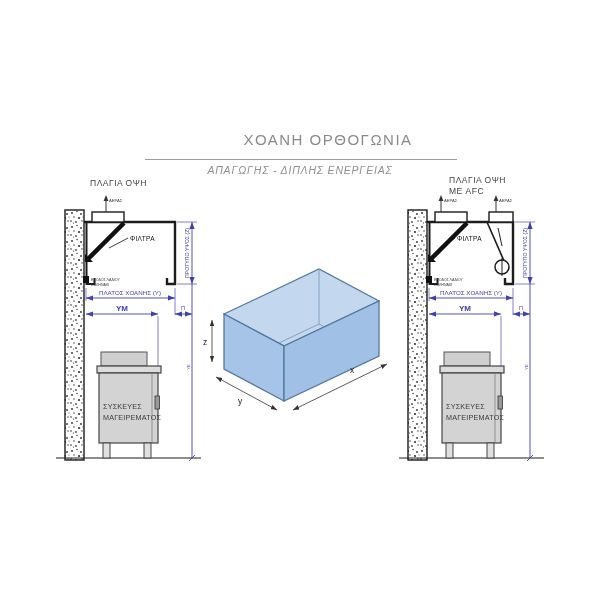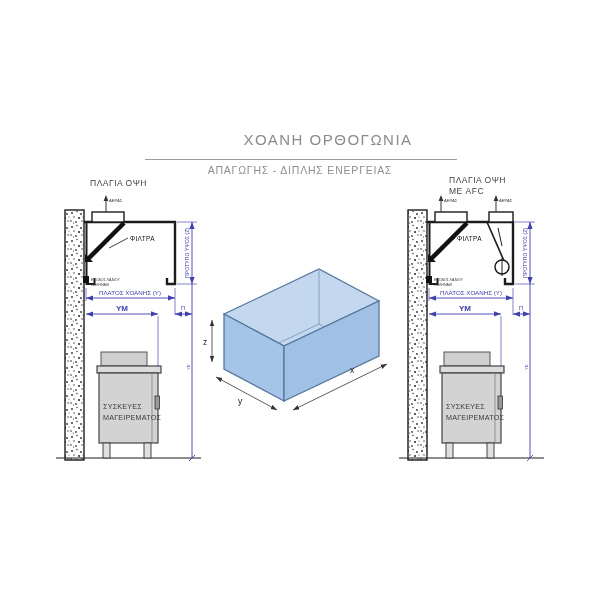--- a/index.html
+++ b/index.html
@@ -2,21 +2,21 @@
 <html><head>
 <meta charset="utf-8">
 <style>
   html,body{margin:0;padding:0;background:#fff;}
   body{width:600px;height:600px;position:relative;overflow:hidden;
        font-family:"Liberation Sans", sans-serif;}
   .hdr-title{position:absolute;top:131px;left:0;width:600px;text-align:center;
        font-size:15px;letter-spacing:1.5px;color:#8a8a8a;padding-left:28px;}
   .hdr-rule{position:absolute;top:159px;left:145px;width:312px;height:1px;background:#9c9c9c;}
   .hdr-sub{position:absolute;top:164px;left:0;width:600px;text-align:center;
-       font-size:10.5px;letter-spacing:.8px;color:#8f8f8f;}
+       font-size:10.5px;letter-spacing:.8px;color:#8f8f8f;font-style:italic;}
   svg{position:absolute;top:0;left:0;}
   text{font-family:"Liberation Sans", sans-serif;}
   .cap{font-size:8.5px;fill:#3f3f3f;letter-spacing:.5px;}
   .blk{stroke:#1c1c1c;fill:none;}
   .dim{stroke:#4040ae;stroke-width:.9;fill:none;}
   .ext{stroke:#4040ae;stroke-width:.65;fill:none;}
   .dimtxt{fill:#4040ae;}
   .tiny{font-size:3.6px;fill:#3a3a3a;}
   .air{font-size:4.2px;fill:#3a3a3a;}
   .appl{fill:#3a3a3a;font-size:7.2px;letter-spacing:.2px;}

